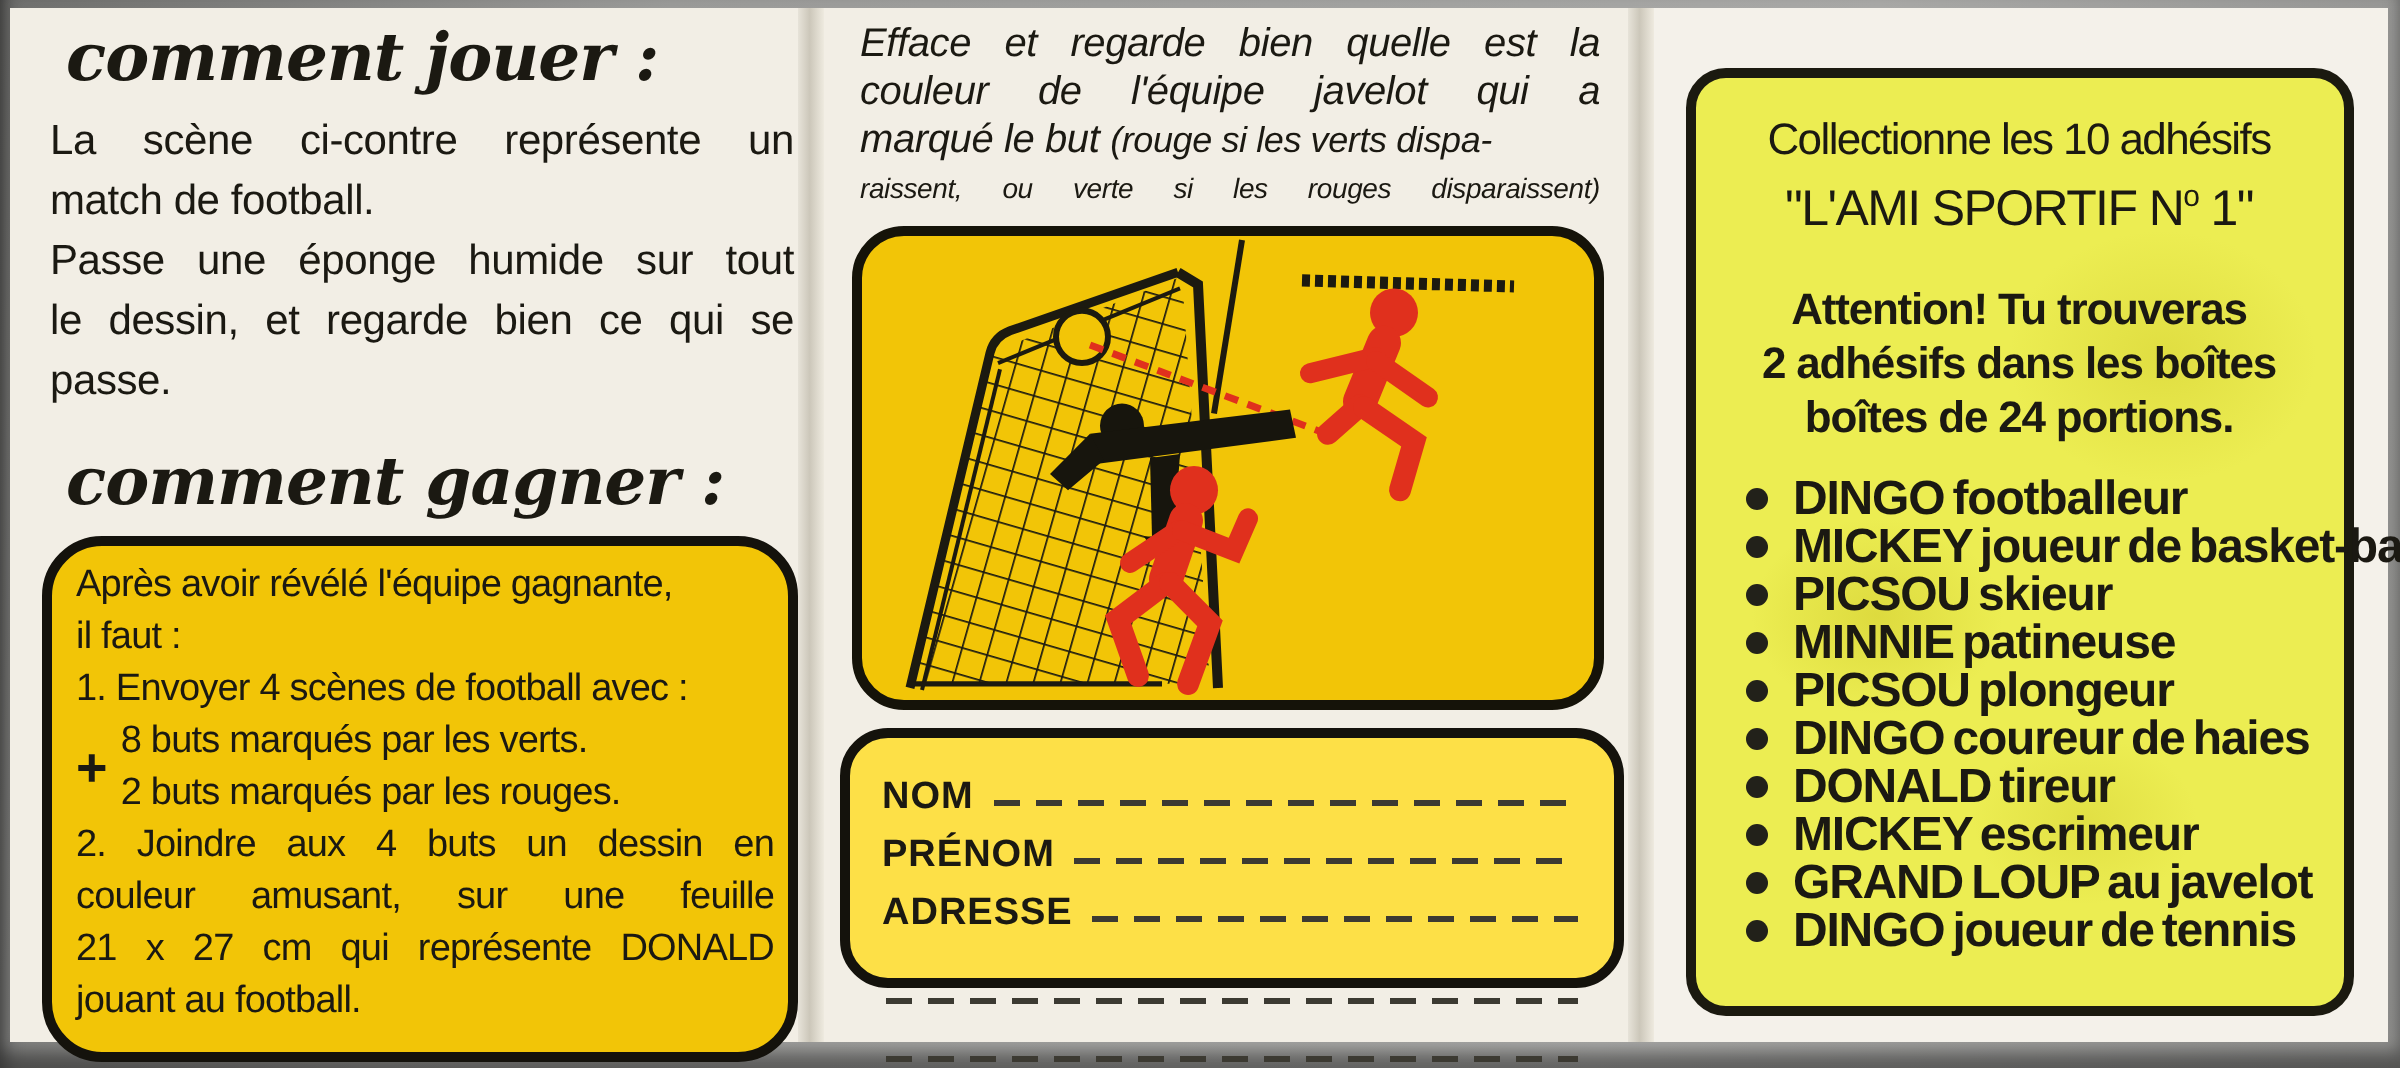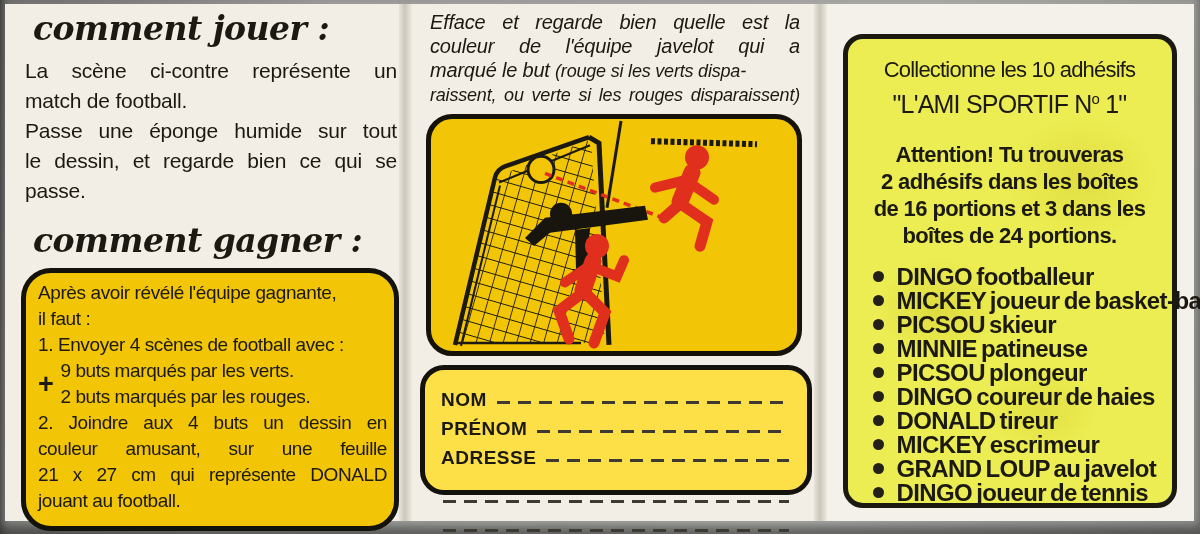--- a/index.html
+++ b/index.html
@@ -31,21 +31,21 @@
   .rules-box{margin-top:8px;margin-left:-4px;width:378px;border:5px solid #14120c;border-radius:30px;
     background:var(--box-yellow,#f2c507);padding:7px 6px 12px 12px;font-size:19px;line-height:26px;
     letter-spacing:-.4px;overflow:hidden;}
   .plus-row{display:flex;align-items:center;gap:7px;}
   .plus{font-size:27px;font-weight:bold;line-height:22px;}
   .step2{margin-top:0;width:349px;}
 
   
   .instr{font-style:italic;font-size:20px;line-height:24px;padding:0 4px 0 6px;width:380px;letter-spacing:-.2px;}
   .instr .small{font-size:18px;}
-  .instr .smallest{font-size:18px;letter-spacing:-.2px;word-spacing:-1px;}
+  .instr .smallest{font-size:14px;letter-spacing:-.2px;word-spacing:-1px;}
   .illus-box{width:376px;height:242px;margin:7px 0 0 2px;border:5px solid #151309;border-radius:26px;
     background:var(--box-yellow,#f2c507);overflow:hidden;}
   .illus-box svg{display:block;width:100%;height:100%;}
   .form-box{width:392px;height:130px;margin:9px 0 0 -4px;border:5px solid #14120c;border-radius:24px;
     background:#fde047;padding:12px 16px 8px 16px;}
   .form-row{display:flex;align-items:flex-end;height:29px;}
   .form-row.gap{margin-top:12px;}
   .form-label{font-weight:bold;font-size:19px;letter-spacing:.5px;line-height:22px;}
   .dashline{flex:1;height:3px;margin:0 2px 7px 10px;
     background:repeating-linear-gradient(90deg,#3c3a32 0 13px,transparent 13px 21px);}
@@ -85,21 +85,21 @@
         <div class="line">passe.</div>
       </div>
       <h1 class="script-head h2">comment gagner :</h1>
       <div class="rules-box">
         <div class="line">Après avoir révélé l'équipe gagnante,</div>
         <div class="line">il faut :</div>
         <div class="line">1.  Envoyer 4 scènes de football avec :</div>
         <div class="plus-row">
           <span class="plus">+</span>
           <div>
-            <div class="line">9 buts marqués par les verts.</div>
+            <div class="line">8 buts marqués par les verts.</div>
             <div class="line">2 buts marqués par les rouges.</div>
           </div>
         </div>
         <div class="step2">
           <div class="line stretch">2. Joindre aux 4 buts un dessin en</div>
           <div class="line stretch">couleur amusant, sur une feuille</div>
           <div class="line stretch">21 x 27 cm qui représente DONALD</div>
           <div class="line">jouant au football.</div>
         </div>
       </div>
@@ -193,21 +193,20 @@
 
     <section class="panel right">
       <div class="green-card">
         <div class="card-title">
           <div>Collectionne les 10 adhésifs</div>
           <div class="l2"><span>"L'AMI SPORTIF N</span><sup>o</sup><span> 1"</span></div>
         </div>
         <div class="notice">
           <div>Attention! Tu trouveras</div>
           <div>2 adhésifs dans les boîtes</div>
-          <div>de 16 portions et 3 dans les</div>
           <div>boîtes de 24 portions.</div>
         </div>
         <ul class="sticker-list">
             <li>DINGO footballeur</li>
             <li>MICKEY joueur de basket-ball</li>
             <li>PICSOU skieur</li>
             <li>MINNIE patineuse</li>
             <li>PICSOU plongeur</li>
             <li>DINGO coureur de haies</li>
             <li>DONALD tireur</li>

